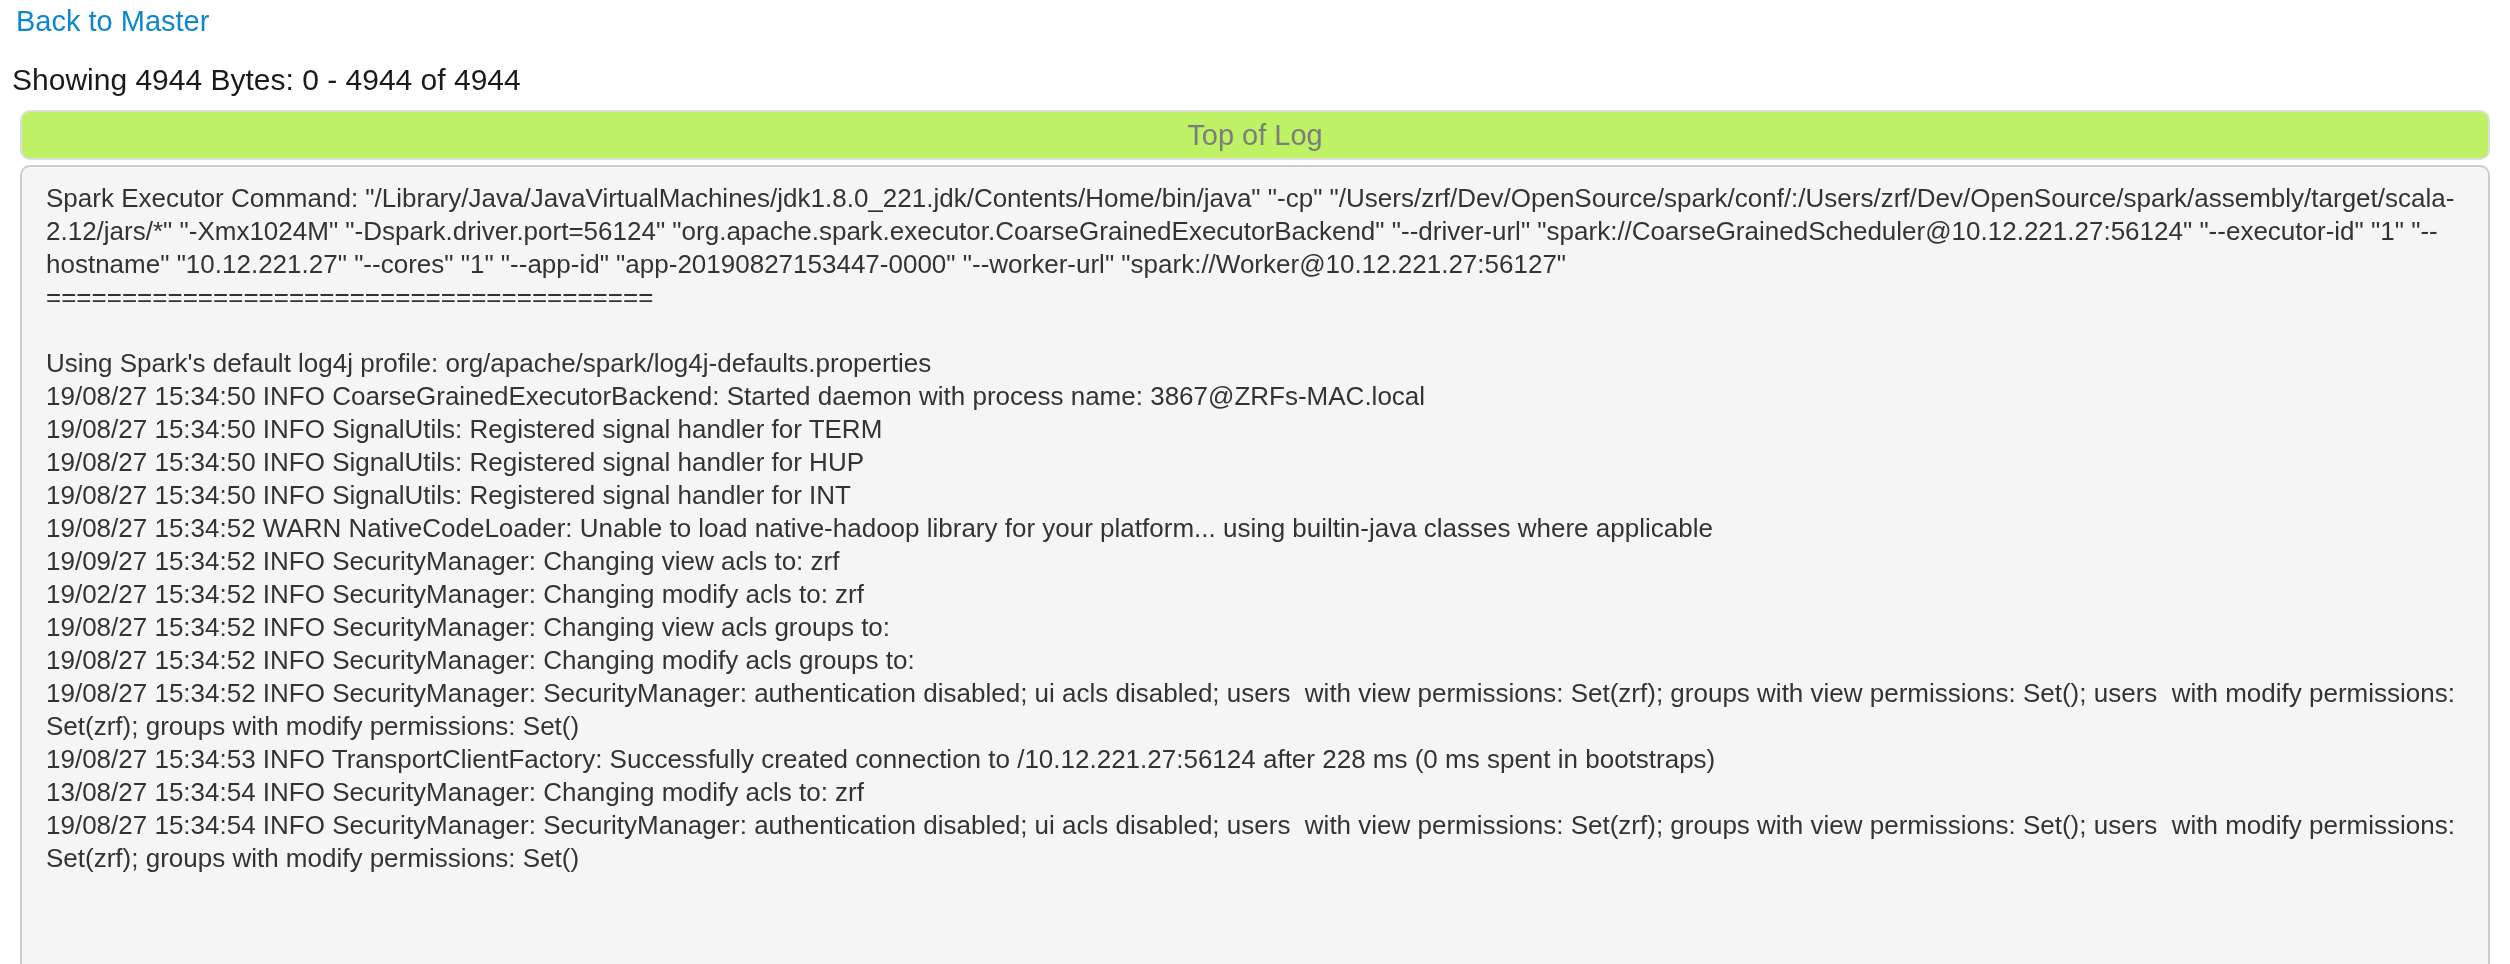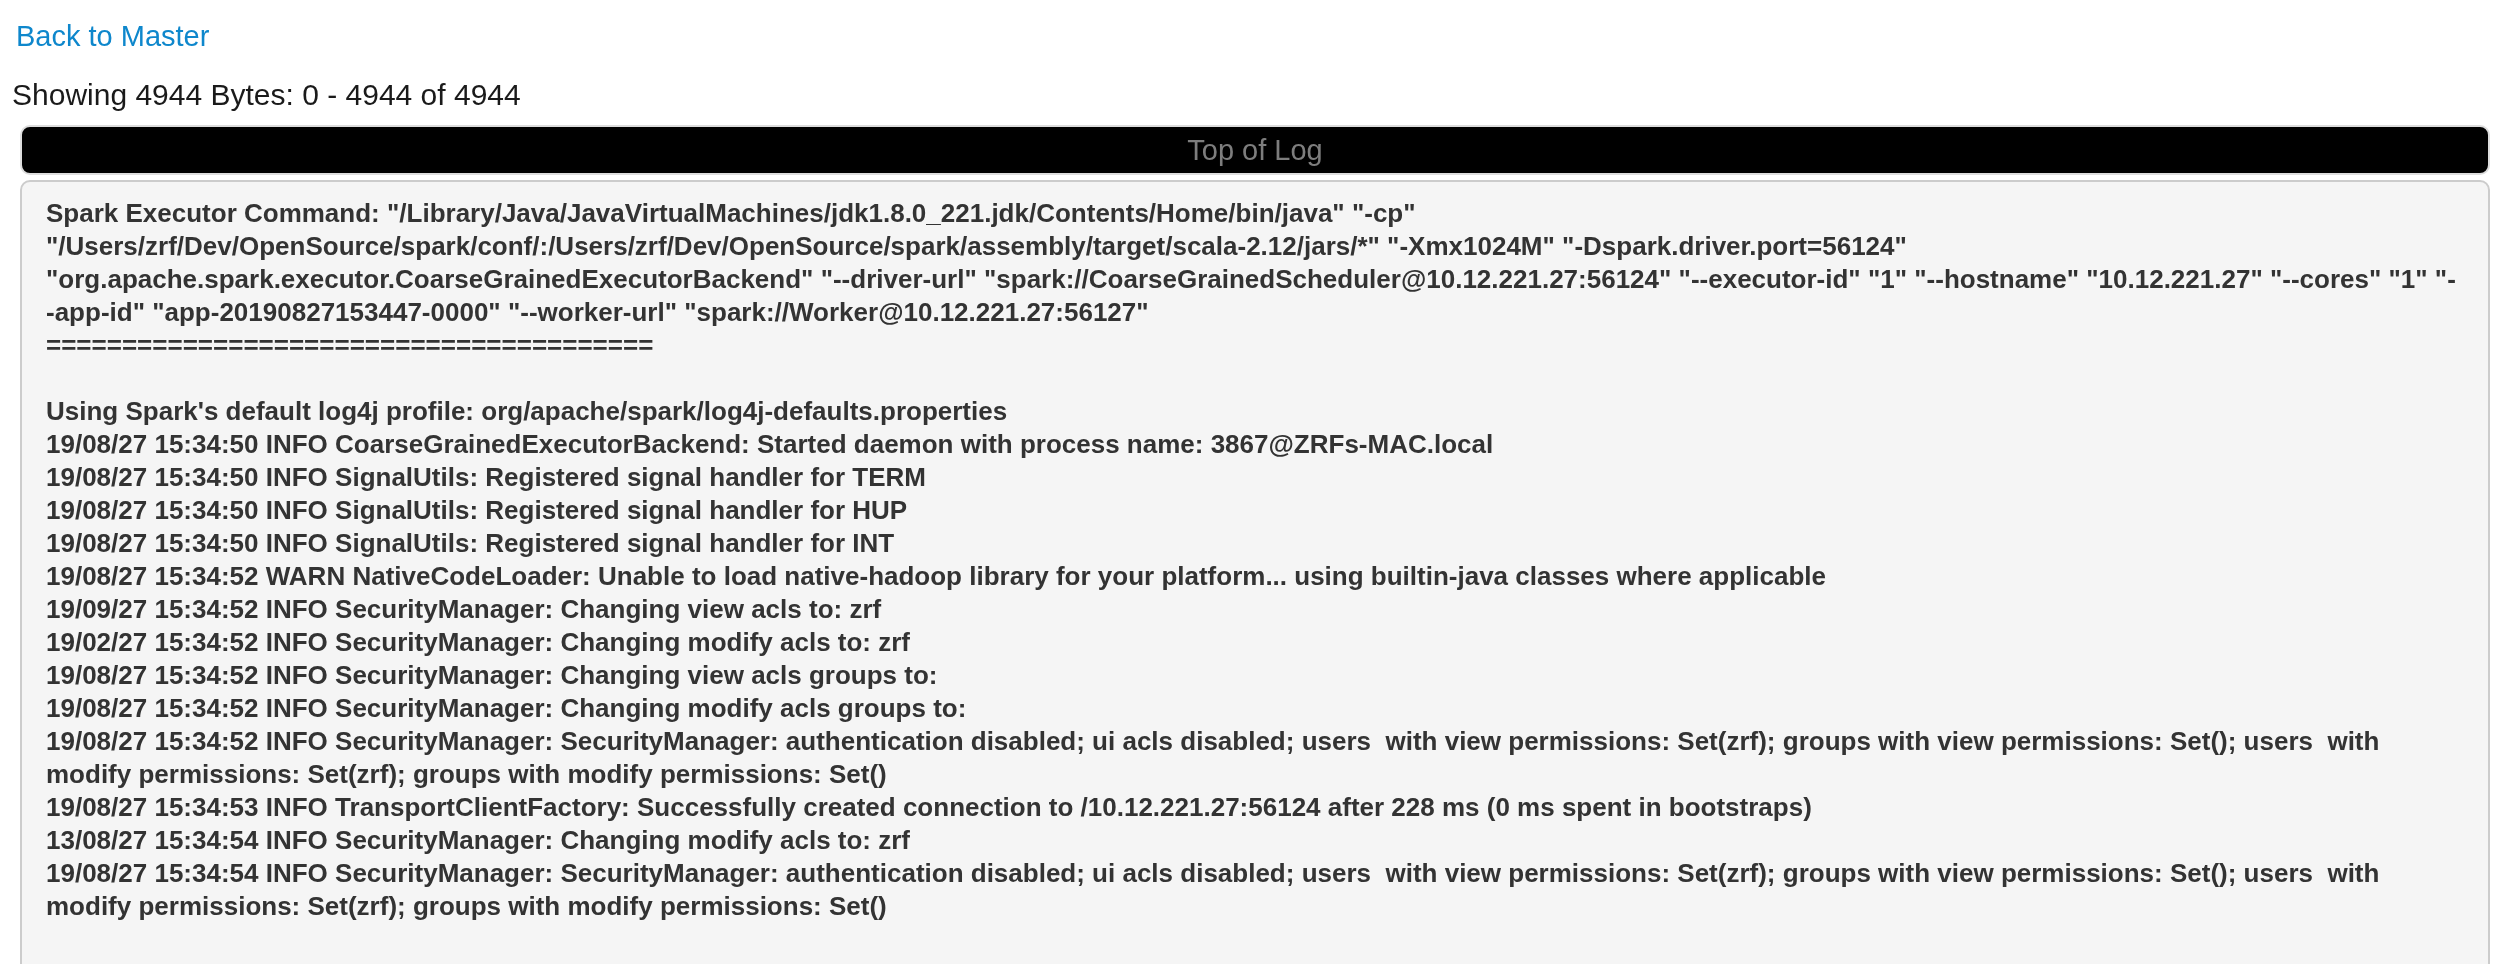--- a/index.html
+++ b/index.html
@@ -9,37 +9,37 @@
     font-family: "Liberation Sans", "DejaVu Sans", sans-serif;
   }
   body {
     width: 2510px;
     height: 964px;
     overflow: hidden;
     position: relative;
   }
   .back-link {
     display: inline-block;
-    margin: 20px 0 0 16px;
+    margin: 5px 0 0 16px;
     font-size: 29px;
     line-height: 32px;
     color: #0e87cc;
     text-decoration: none;
     cursor: pointer;
   }
   .byte-status {
     margin: 27px 16px 0 12px;
     font-size: 30px;
     line-height: 32px;
     color: #1a1a1a;
   }
   .log-header-bar {
     margin: 14px 20px 0 20px;
     height: 46px;
-    background: #000000;
+    background: #bef264;
     border: 2px solid #dddddd;
     border-radius: 10px;
     text-align: center;
     line-height: 46px;
     font-size: 29px;
     color: #7d7d7d;
   }
   .log-box {
     margin: 5px 20px 0 20px;
     height: 900px; 
@@ -50,21 +50,20 @@
     box-sizing: border-box;
     overflow: hidden;
     font-size: 26px;
     line-height: 33px;
     color: #333333;
   }
   .log-line {
     min-height: 33px;
     white-space: pre-wrap;
     overflow-wrap: break-word;
-    font-weight: bold;
   }
 </style>
 </head>
 <body>
 
 
 
 <a class="back-link">Back to Master</a>
 
 <div class="byte-status">Showing 4944 Bytes: 0 - 4944 of 4944</div>

